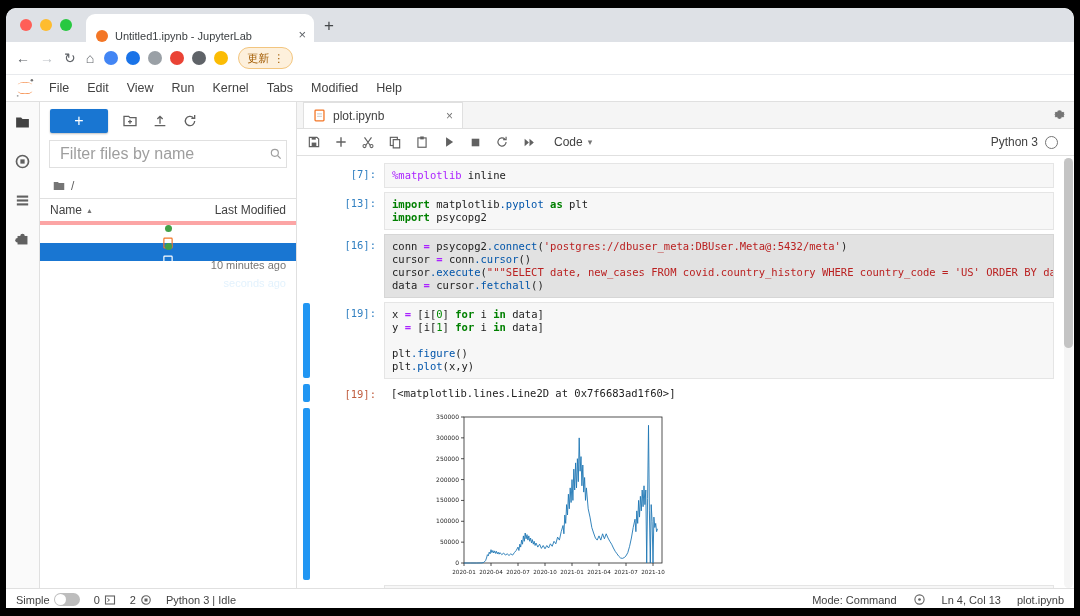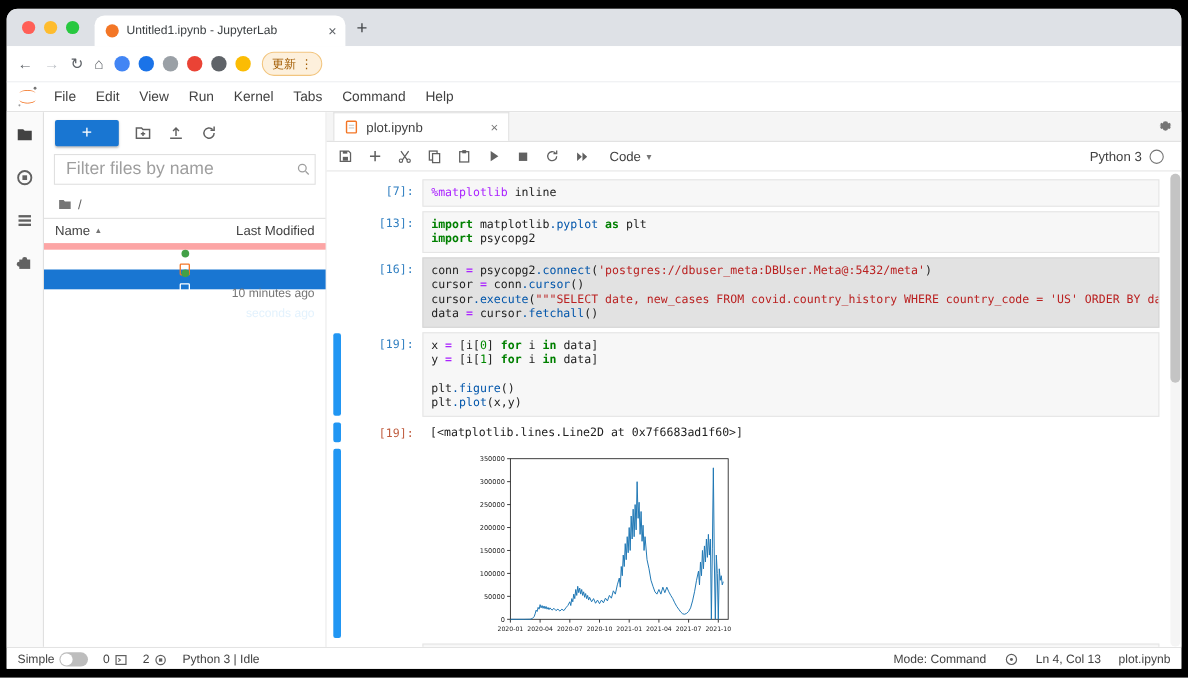--- a/index.html
+++ b/index.html
@@ -4,21 +4,21 @@
 <style>
   html,body{margin:0;padding:0;}
   body{width:1080px;height:616px;background:#000;font-family:"Liberation Sans",sans-serif;position:relative;overflow:hidden;}
   .window{position:absolute;left:6px;top:8px;width:1068px;height:600px;background:#fff;border-radius:10px 10px 0 0;overflow:hidden;}
 
   
   .tabstrip{height:34px;background:#dee1e6;display:flex;align-items:center;border-radius:10px 10px 0 0;}
   .traffic{display:flex;gap:8px;padding:0 14px 0 14px;}
   .tl{width:12px;height:12px;border-radius:50%;display:inline-block;}
   .tl.red{background:#ff5f57}.tl.yel{background:#febc2e}.tl.grn{background:#28c840}
-  .chrome-tab{align-self:flex-end;height:28px;width:210px;background:#fff;border-radius:9px 9px 0 0;display:flex;align-items:center;gap:7px;padding:0 8px 0 10px;}
+  .chrome-tab{align-self:flex-end;height:28px;width:210px;background:#fff;border-radius:9px 9px 0 0;display:flex;align-items:flex-end;gap:7px;padding:0 8px 0 10px;}
   .favicon{width:12px;height:12px;border-radius:50%;background:#f37626;flex:none;}
   .tab-title{font-size:11px;color:#3c4043;white-space:nowrap;overflow:hidden;flex:1;}
   .tab-close{color:#5f6368;font-size:13px;cursor:default;}
   .newtab{margin-left:10px;color:#44474a;font-size:17px;line-height:17px;}
 
   
   .addressbar{height:32px;background:#fff;display:flex;align-items:center;padding:0 10px;gap:10px;border-bottom:1px solid #e8eaed;}
   .navic{font-size:14px;color:#5f6368;}
   .navic.dis{color:#bdc1c6;}
   .omnibox{flex:1;height:24px;background:#f1f3f4;border-radius:13px;display:flex;align-items:center;padding:0 10px;gap:7px;min-width:0;}
@@ -43,21 +43,21 @@
 
   
   .fb{width:256px;border-right:1px solid #e0e0e0;display:flex;flex-direction:column;background:#fff;flex:none;}
   .fb-toolbar{display:flex;align-items:center;gap:14px;padding:7px 10px 5px 10px;}
   .new-btn{width:58px;height:24px;background:#1976d2;color:#fff;border-radius:2px;display:flex;align-items:center;justify-content:center;font-size:16px;box-shadow:0 1px 2px rgba(0,0,0,.25);}
   .fb-ic{color:#616161;display:flex;align-items:center;}
   .fb-filter{margin:2px 9px 6px 9px;display:flex;align-items:center;border:1px solid #e0e0e0;background:#fff;height:26px;padding:0 8px;}
   .fb-filter input{border:none;outline:none;flex:1;font-size:16px;color:#424242;font-family:"Liberation Sans",sans-serif;background:transparent;}
   .fb-filter input::placeholder{color:#9e9e9e;}
   .fb-crumb{display:flex;align-items:center;gap:5px;padding:2px 12px;font-size:12px;color:#616161;height:20px;}
-  .fb-header{display:flex;align-items:center;border-top:1px solid #e0e0e0;border-bottom:6px solid #fca5a5;height:22px;font-size:12px;color:#424242;padding:0 10px;}
+  .fb-header{display:flex;align-items:center;border-top:1px solid #e0e0e0;border-bottom:4px solid #fca5a5;height:22px;font-size:12px;color:#424242;padding:0 10px;}
   .fb-header .hname{flex:1;display:flex;align-items:center;gap:4px;}
   .sortcaret{font-size:7px;color:#757575;}
   .hmod{width:104px;text-align:right;}
   .fb-rows{flex:1;}
   .fb-row{display:flex;align-items:center;height:18px;padding:0 10px;font-size:12px;color:#424242;gap:5px;flex-direction:column;}
   .fb-row .fname{white-space:nowrap;overflow:hidden;}
   .fb-row .fmod{margin-left:auto;color:#757575;font-size:11px;white-space:nowrap;}
   .fb-row.selected{background:#1976d2;color:#fff;}
   .fb-row.selected .fmod{color:#e3f2fd;}
   .kdot{width:7px;height:7px;border-radius:50%;background:#43a047;flex:none;}
@@ -146,21 +146,21 @@
 
     <div class="jl-menubar">
       <span class="jl-logo">
         <svg width="22" height="22" viewBox="0 0 24 24">
             <path d="M4 15.5c2.5 3.2 13.5 3.2 16 0-1.5 4.2-14.5 4.2-16 0z" fill="#f37626"></path>
             <path d="M4 8.5c2.5-3.2 13.5-3.2 16 0-1.5-4.2-14.5-4.2-16 0z" fill="#f37626"></path>
             <circle cx="19.5" cy="3.5" r="1.4" fill="#757575"></circle>
             <circle cx="4" cy="20.5" r="1" fill="#9e9e9e"></circle>
           </svg>
       </span>
-      <span><span class="menu-item">File</span><span class="menu-item">Edit</span><span class="menu-item">View</span><span class="menu-item">Run</span><span class="menu-item">Kernel</span><span class="menu-item">Tabs</span><span class="menu-item">Command</span><span class="menu-item">Help</span></span>
+      <span><span class="menu-item">File</span><span class="menu-item">Edit</span><span class="menu-item">View</span><span class="menu-item">Run</span><span class="menu-item">Kernel</span><span class="menu-item">Tabs</span><span class="menu-item">Modified</span><span class="menu-item">Help</span></span>
     </div>
 
     <div class="jl-main">
 
       <div class="activity-bar">
         <span>
           <svg width="17" height="17" viewBox="0 0 24 24">
               <path d="M3 5h7l2 2h9v12H3z" fill="#424242"></path>
             </svg>
         </span>

